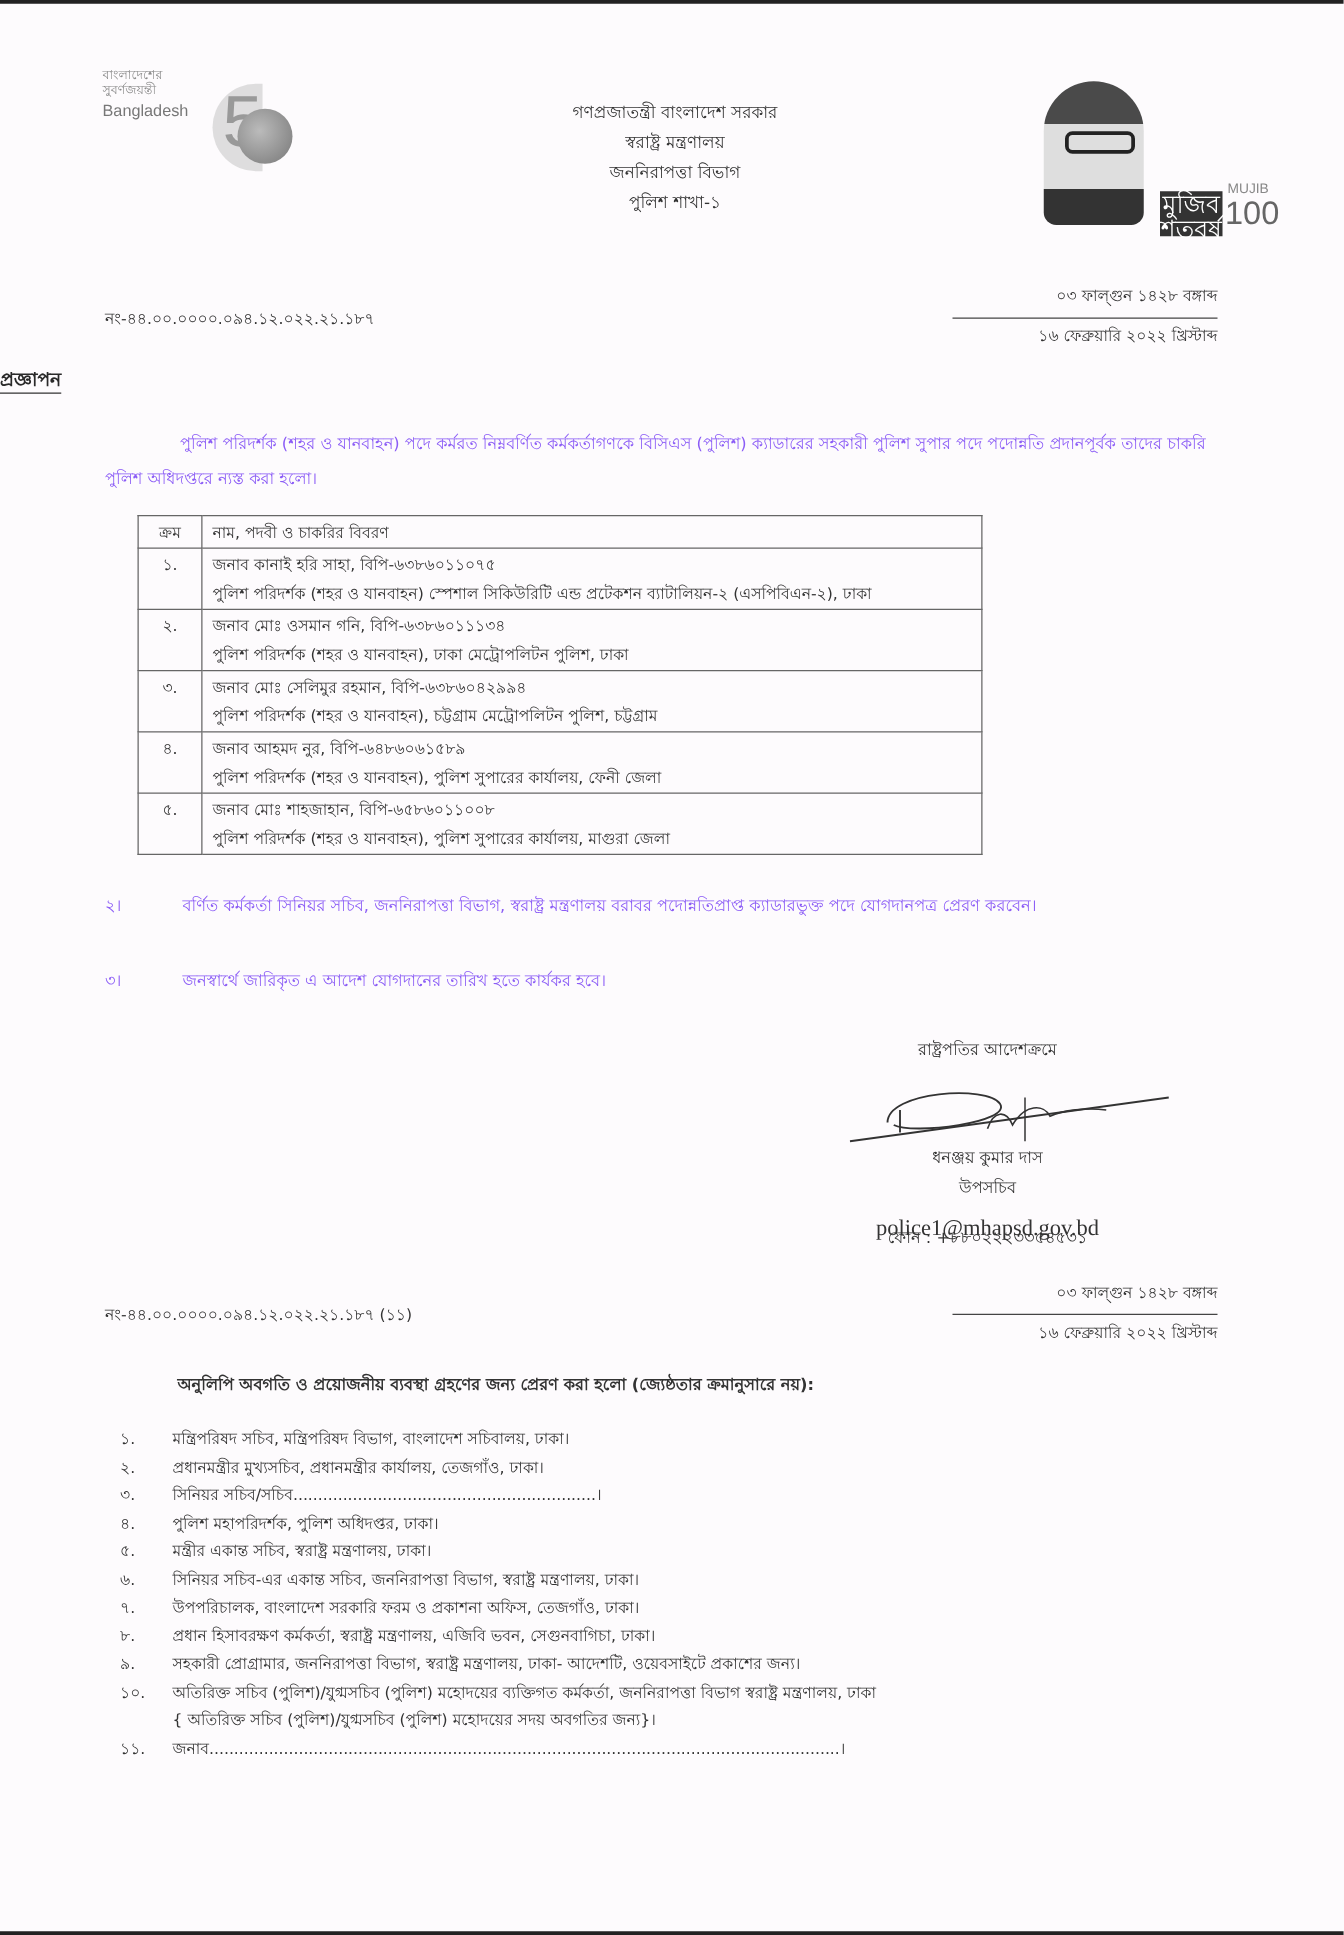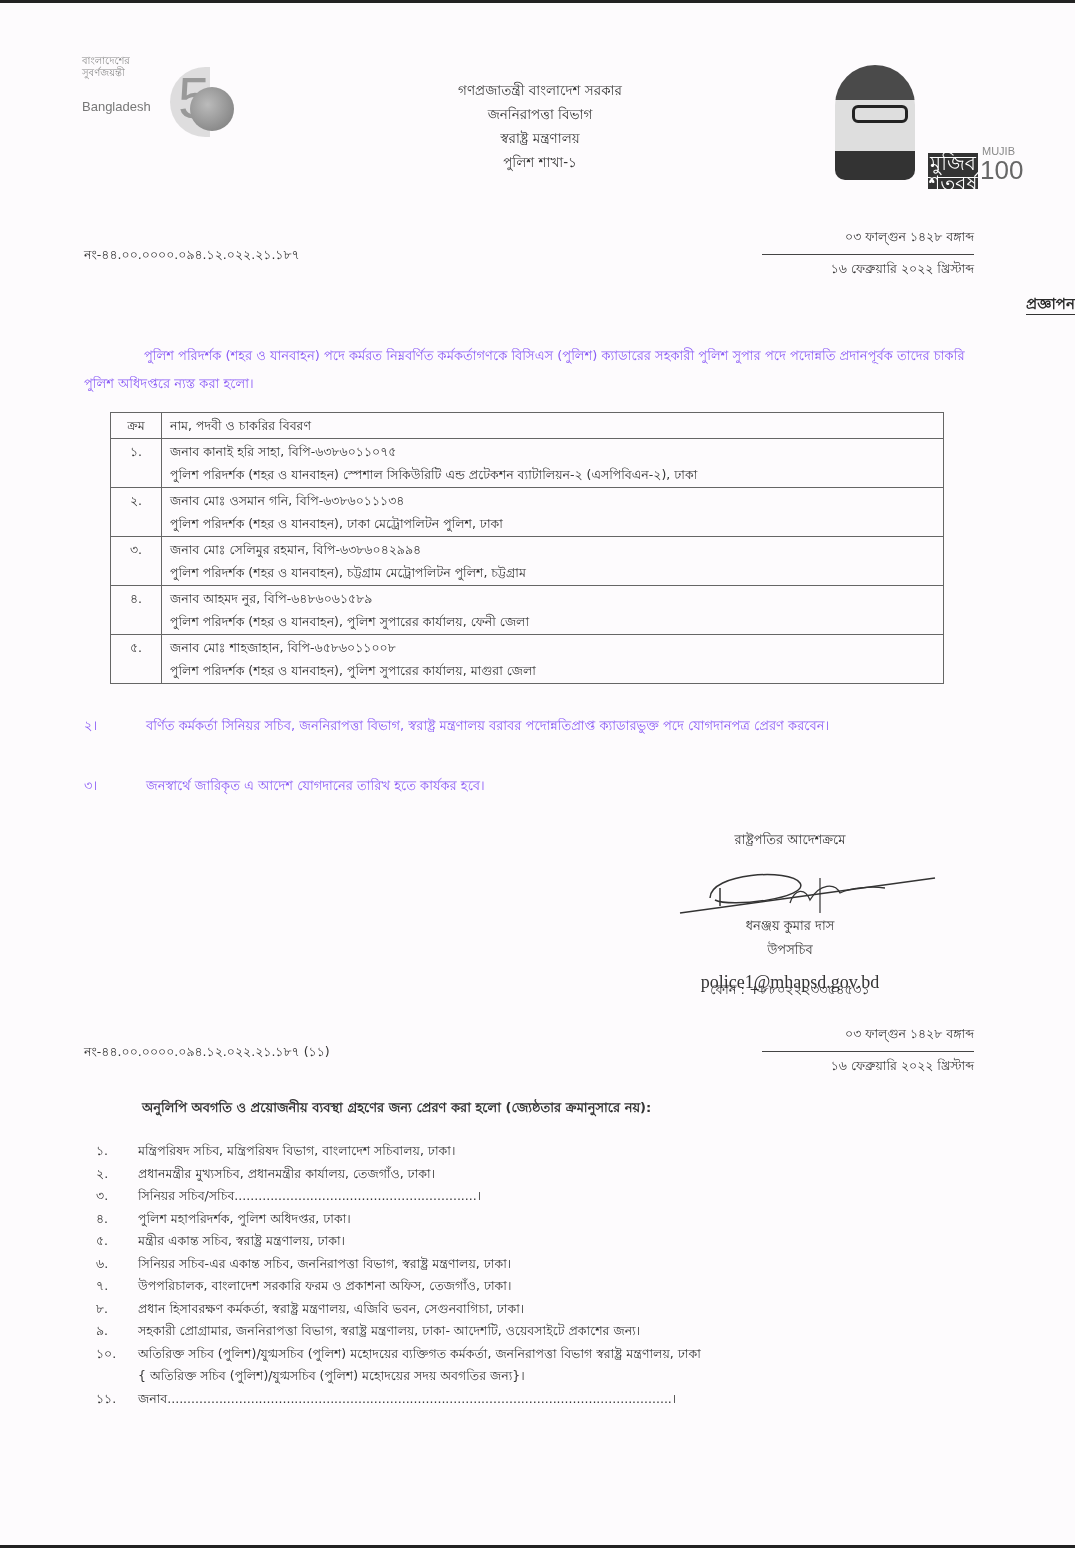--- a/index.html
+++ b/index.html
@@ -7,48 +7,48 @@
     width:1075px; height:1548px; background:#fdfbfd; position:relative; overflow:hidden;
     font-family:"DejaVu Sans", sans-serif; color:#2a2a2a;
   }
   .topbar { position:absolute; left:0; top:0; width:1075px; height:3px; background:#222; }
   .bottombar { position:absolute; left:0; bottom:0; width:1075px; height:3px; background:#222; }
   .abs { position:absolute; }
 
   
   .logo-left { left:82px; top:55px; width:160px; height:90px; }
   .logo-left .bn { position:absolute; left:0; top:0; font-size:10px; color:#8a8a8a; line-height:12px; width:70px; }
-  .logo-left .en { position:absolute; left:0; top:26px; font-size:13px; color:#777; font-family:"Liberation Sans", sans-serif;margin-top:18px; }
+  .logo-left .en { position:absolute; left:0; top:26px; font-size:13px; color:#777; font-family:"Liberation Sans", sans-serif; }
   .logo-left .five { position:absolute; left:96px; top:14px; font-size:58px; color:#999; font-family:"Liberation Sans", sans-serif; line-height:58px; }
   .logo-left .circle { position:absolute; left:108px; top:32px; width:44px; height:44px; border-radius:50%; background:radial-gradient(circle at 40% 40%, #bbb, #777); }
   .logo-left .shield { position:absolute; left:88px; top:12px; width:40px; height:70px; border-radius:40px 0 0 40px; background:#c9c9c9; opacity:.6; }
 
   .logo-right { left:820px; top:65px; width:210px; height:130px; }
   .logo-right .face { position:absolute; left:15px; top:0; width:80px; height:115px; border-radius:40px 40px 10px 10px; background:linear-gradient(#4a4a4a 0, #4a4a4a 30%, #dedede 30%, #dedede 75%, #333 75%); }
   .logo-right .glasses { position:absolute; left:32px; top:40px; width:50px; height:12px; border:3px solid #222; border-radius:6px; }
   .logo-right .mujib { position:absolute; left:108px; top:88px; width:50px; height:36px; background:#333; color:#fff; font-size:20px; text-align:center; line-height:20px; }
   .logo-right .hundred { position:absolute; left:160px; top:90px; font-size:26px; color:#666; font-family:"Liberation Sans", sans-serif; }
   .logo-right .mujibsmall { position:absolute; left:162px; top:80px; font-size:11px; color:#888; font-family:"Liberation Sans", sans-serif; }
 
   
   .header { left:380px; top:78px; width:320px; text-align:center; font-size:13.5px; line-height:24px; color:#333; }
   .header .url { font-family:"Liberation Serif", serif; font-size:19px; color:#333; }
 
   .memo-no { left:84px; top:246px; font-size:12.5px; color:#333; }
   .date-block { left:762px; top:228px; width:212px; text-align:right; font-size:12.5px; color:#333; }
   .date-block .line1 { padding-bottom:6px; border-bottom:1.5px solid #444; }
   .date-block .line2 { padding-top:5px; }
 
-  .title { left:0; width:1075px; top:292px; text-align:right; font-size:15px; font-weight:bold; }
+  .title { left:0; width:1075px; top:292px; text-align:left; font-size:15px; font-weight:bold; }
   .title span { border-bottom:1.5px solid #333; padding-bottom:1px; }
 
   .para { font-size:13px; line-height:28px; color:#8b5cf6; }
   .p1 { left:84px; top:342px; width:895px; text-indent:60px; }
 
-  table.officers { position:absolute; left:110px; top:412px; width:834px; border-collapse:collapse; font-size:12.5px; color:#333;padding-left:20px; }
+  table.officers { position:absolute; left:110px; top:412px; width:676px; border-collapse:collapse; font-size:12.5px; color:#333;padding-left:20px; }
   table.officers td { border:1.4px solid #666; padding:1px 8px; vertical-align:top; line-height:23px; }
   table.officers td.num { width:34px; text-align:center; }
 
   .p2 { left:84px; top:712px; width:895px; }
   .p2 .n { display:inline-block; width:62px; }
   .p3 { left:84px; top:772px; width:895px; }
   .p3 .n { display:inline-block; width:62px; }
 
   .sig { left:640px; top:830px; width:300px; text-align:center; font-size:13px; color:#333; }
   .sig .order { position:absolute; left:40px; top:0; width:220px; }
@@ -78,22 +78,22 @@
 <div class="abs logo-left">
   <div class="shield"></div>
   <div class="bn">বাংলাদেশের সুবর্ণজয়ন্তী</div>
   <div class="en">Bangladesh</div>
   <div class="five">5</div>
   <div class="circle"></div>
 </div>
 
 <div class="abs header">
   <div>গণপ্রজাতন্ত্রী বাংলাদেশ সরকার</div>
+  <div>স্বরাষ্ট্র মন্ত্রণালয়</div>
   <div>জননিরাপত্তা বিভাগ</div>
-  <div>স্বরাষ্ট্র মন্ত্রণালয়</div>
   <div>পুলিশ শাখা-১</div>
 </div>
 
 <div class="abs logo-right">
   <div class="face"></div>
   <div class="glasses"></div>
   <div class="mujib">মুজিব শতবর্ষ</div>
   <div class="mujibsmall">MUJIB</div>
   <div class="hundred">100</div>
 </div>

